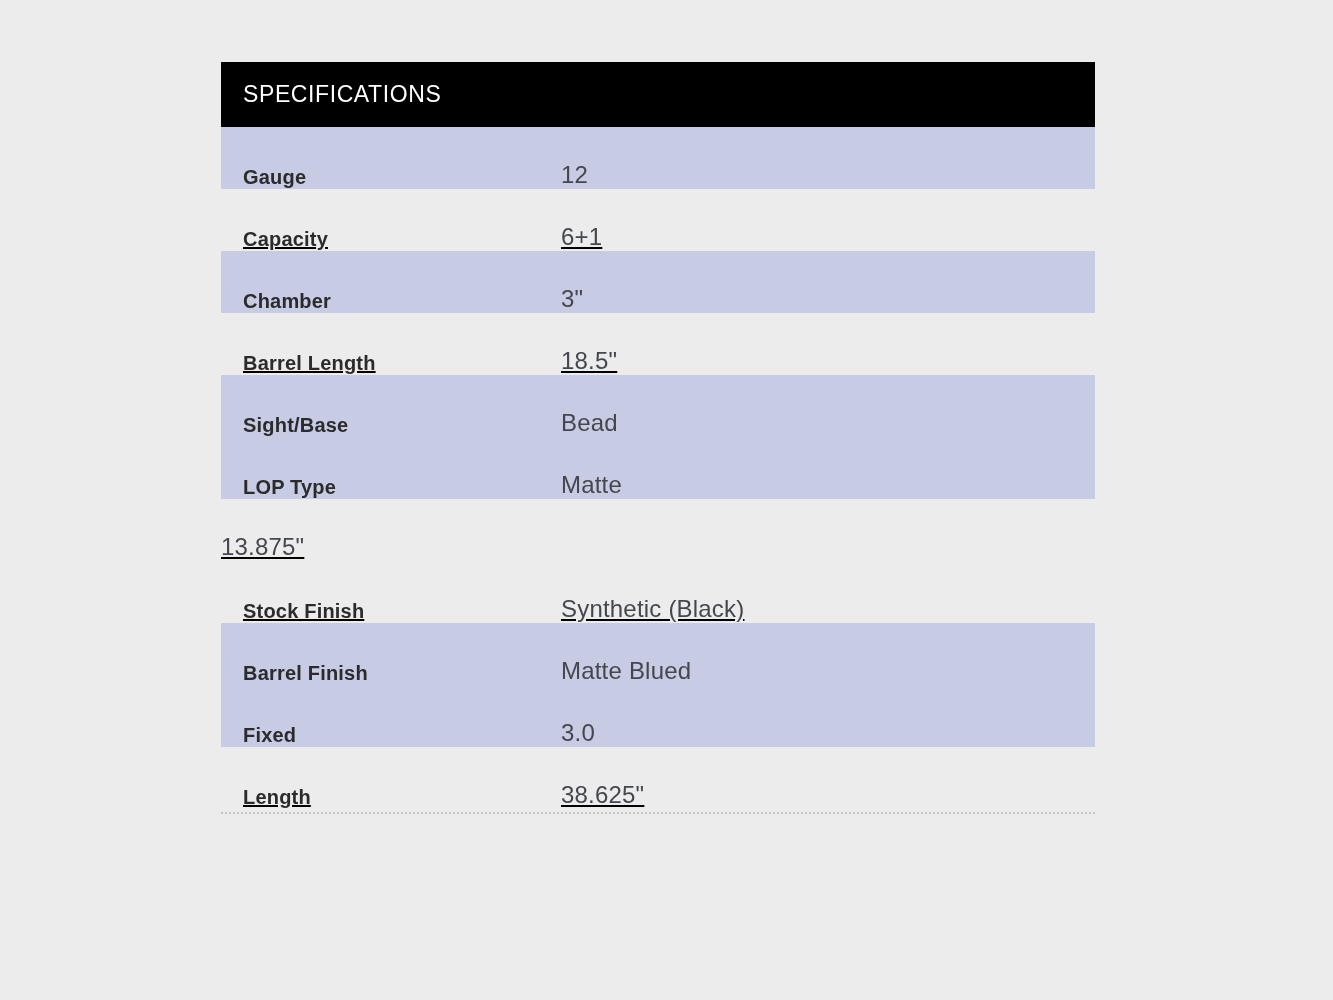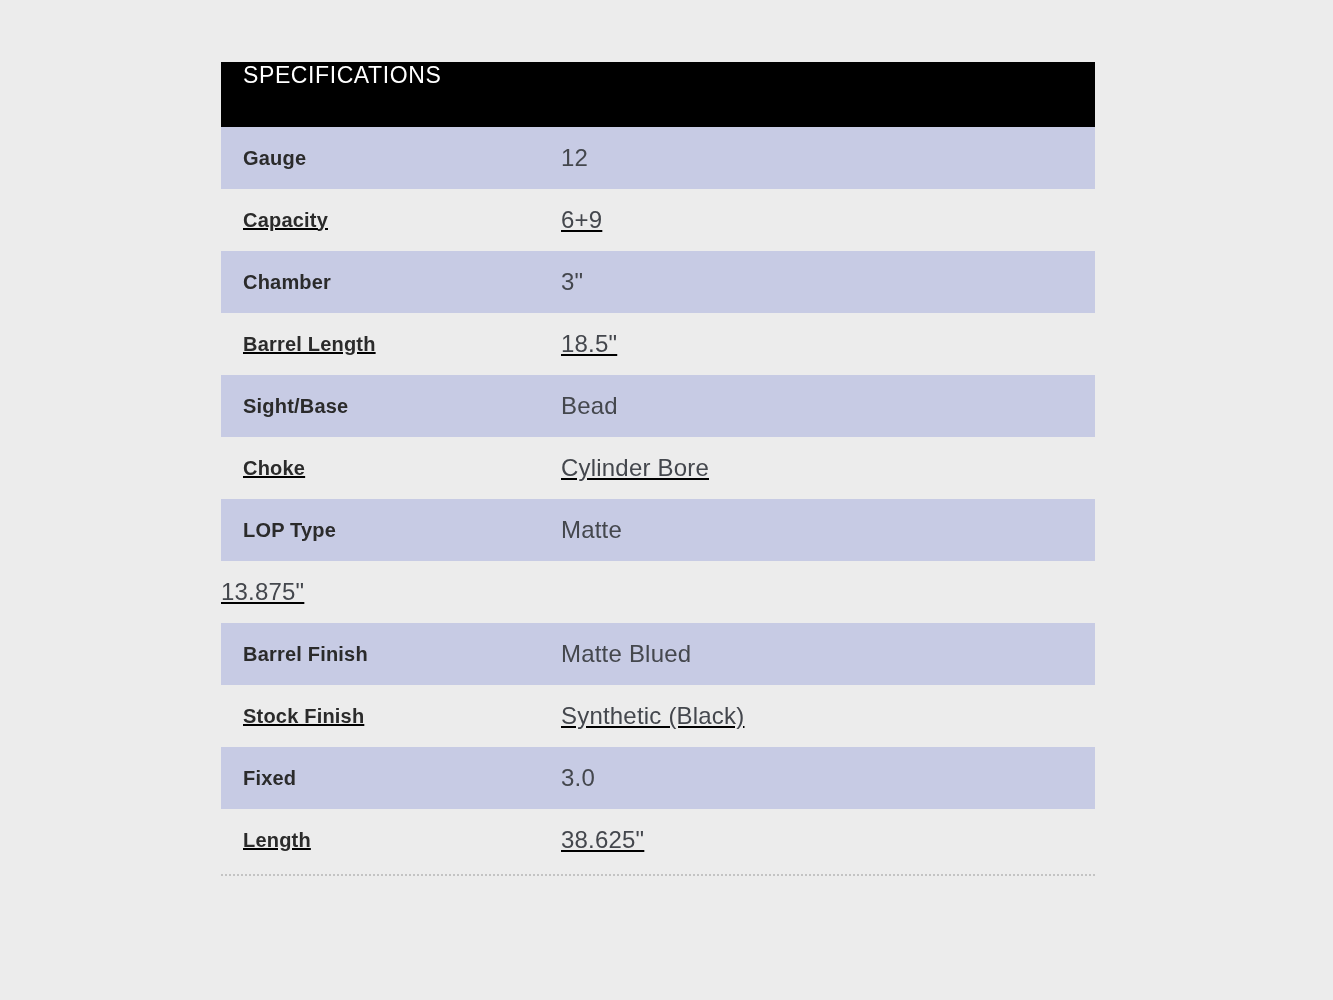--- a/index.html
+++ b/index.html
@@ -24,34 +24,34 @@
     left: 221px;
     top: 62px;
     width: 874px;
     background: #ececec;
   }
   .spec-header {
     background: #000000;
     color: #ffffff;
     height: 65px;
     display: flex;
-    align-items: flex-start;
+    align-items: center;
     padding-left: 22px;
     box-sizing: border-box;
   }
   .spec-header-title {
     font-size: 23px;
     letter-spacing: 0.6px;
     font-weight: 400;
     color: #ffffff;
   }
   .spec-row {
     height: 62px;
     display: flex;
-    align-items: center;
+    align-items: flex-end;
     box-sizing: border-box;
   }
   .spec-row.shade {
     background: #c7cbe4;
   }
   .spec-row.plain {
     background: #ececec;
     text-decoration: underline;
   }
   .spec-label {
@@ -87,60 +87,56 @@
       <span class="spec-header-title">SPECIFICATIONS</span>
     </div>
 
     <div class="spec-row shade">
       <span class="spec-label">Gauge</span>
       <span class="spec-value">12</span>
     </div>
 
     <div class="spec-row plain">
       <span class="spec-label">Capacity</span>
-      <span class="spec-value">6+9</span>
+      <span class="spec-value">6+1</span>
     </div>
 
     <div class="spec-row shade">
       <span class="spec-label">Chamber</span>
       <span class="spec-value">3"</span>
     </div>
 
     <div class="spec-row plain">
       <span class="spec-label">Barrel Length</span>
       <span class="spec-value">18.5"</span>
     </div>
 
     <div class="spec-row shade">
       <span class="spec-label">Sight/Base</span>
       <span class="spec-value">Bead</span>
     </div>
 
-    <div class="spec-row plain">
-      <span class="spec-label">Choke</span>
-      <span class="spec-value">Cylinder Bore</span>
-    </div>
 
     <div class="spec-row shade">
       <span class="spec-label">LOP Type</span>
       <span class="spec-value">Matte</span>
     </div>
 
     <div class="spec-row plain">
       <span class="spec-value">13.875"</span>
     </div>
 
+    <div class="spec-row plain">
+      <span class="spec-label">Stock Finish</span>
+      <span class="spec-value">Synthetic (Black)</span>
+    </div>
+
     <div class="spec-row shade">
       <span class="spec-label">Barrel Finish</span>
       <span class="spec-value">Matte Blued</span>
-    </div>
-
-    <div class="spec-row plain">
-      <span class="spec-label">Stock Finish</span>
-      <span class="spec-value">Synthetic (Black)</span>
     </div>
 
     <div class="spec-row shade">
       <span class="spec-label">Fixed</span>
       <span class="spec-value">3.0</span>
     </div>
 
     <div class="spec-row plain">
       <span class="spec-label">Length</span>
       <span class="spec-value">38.625"</span>

